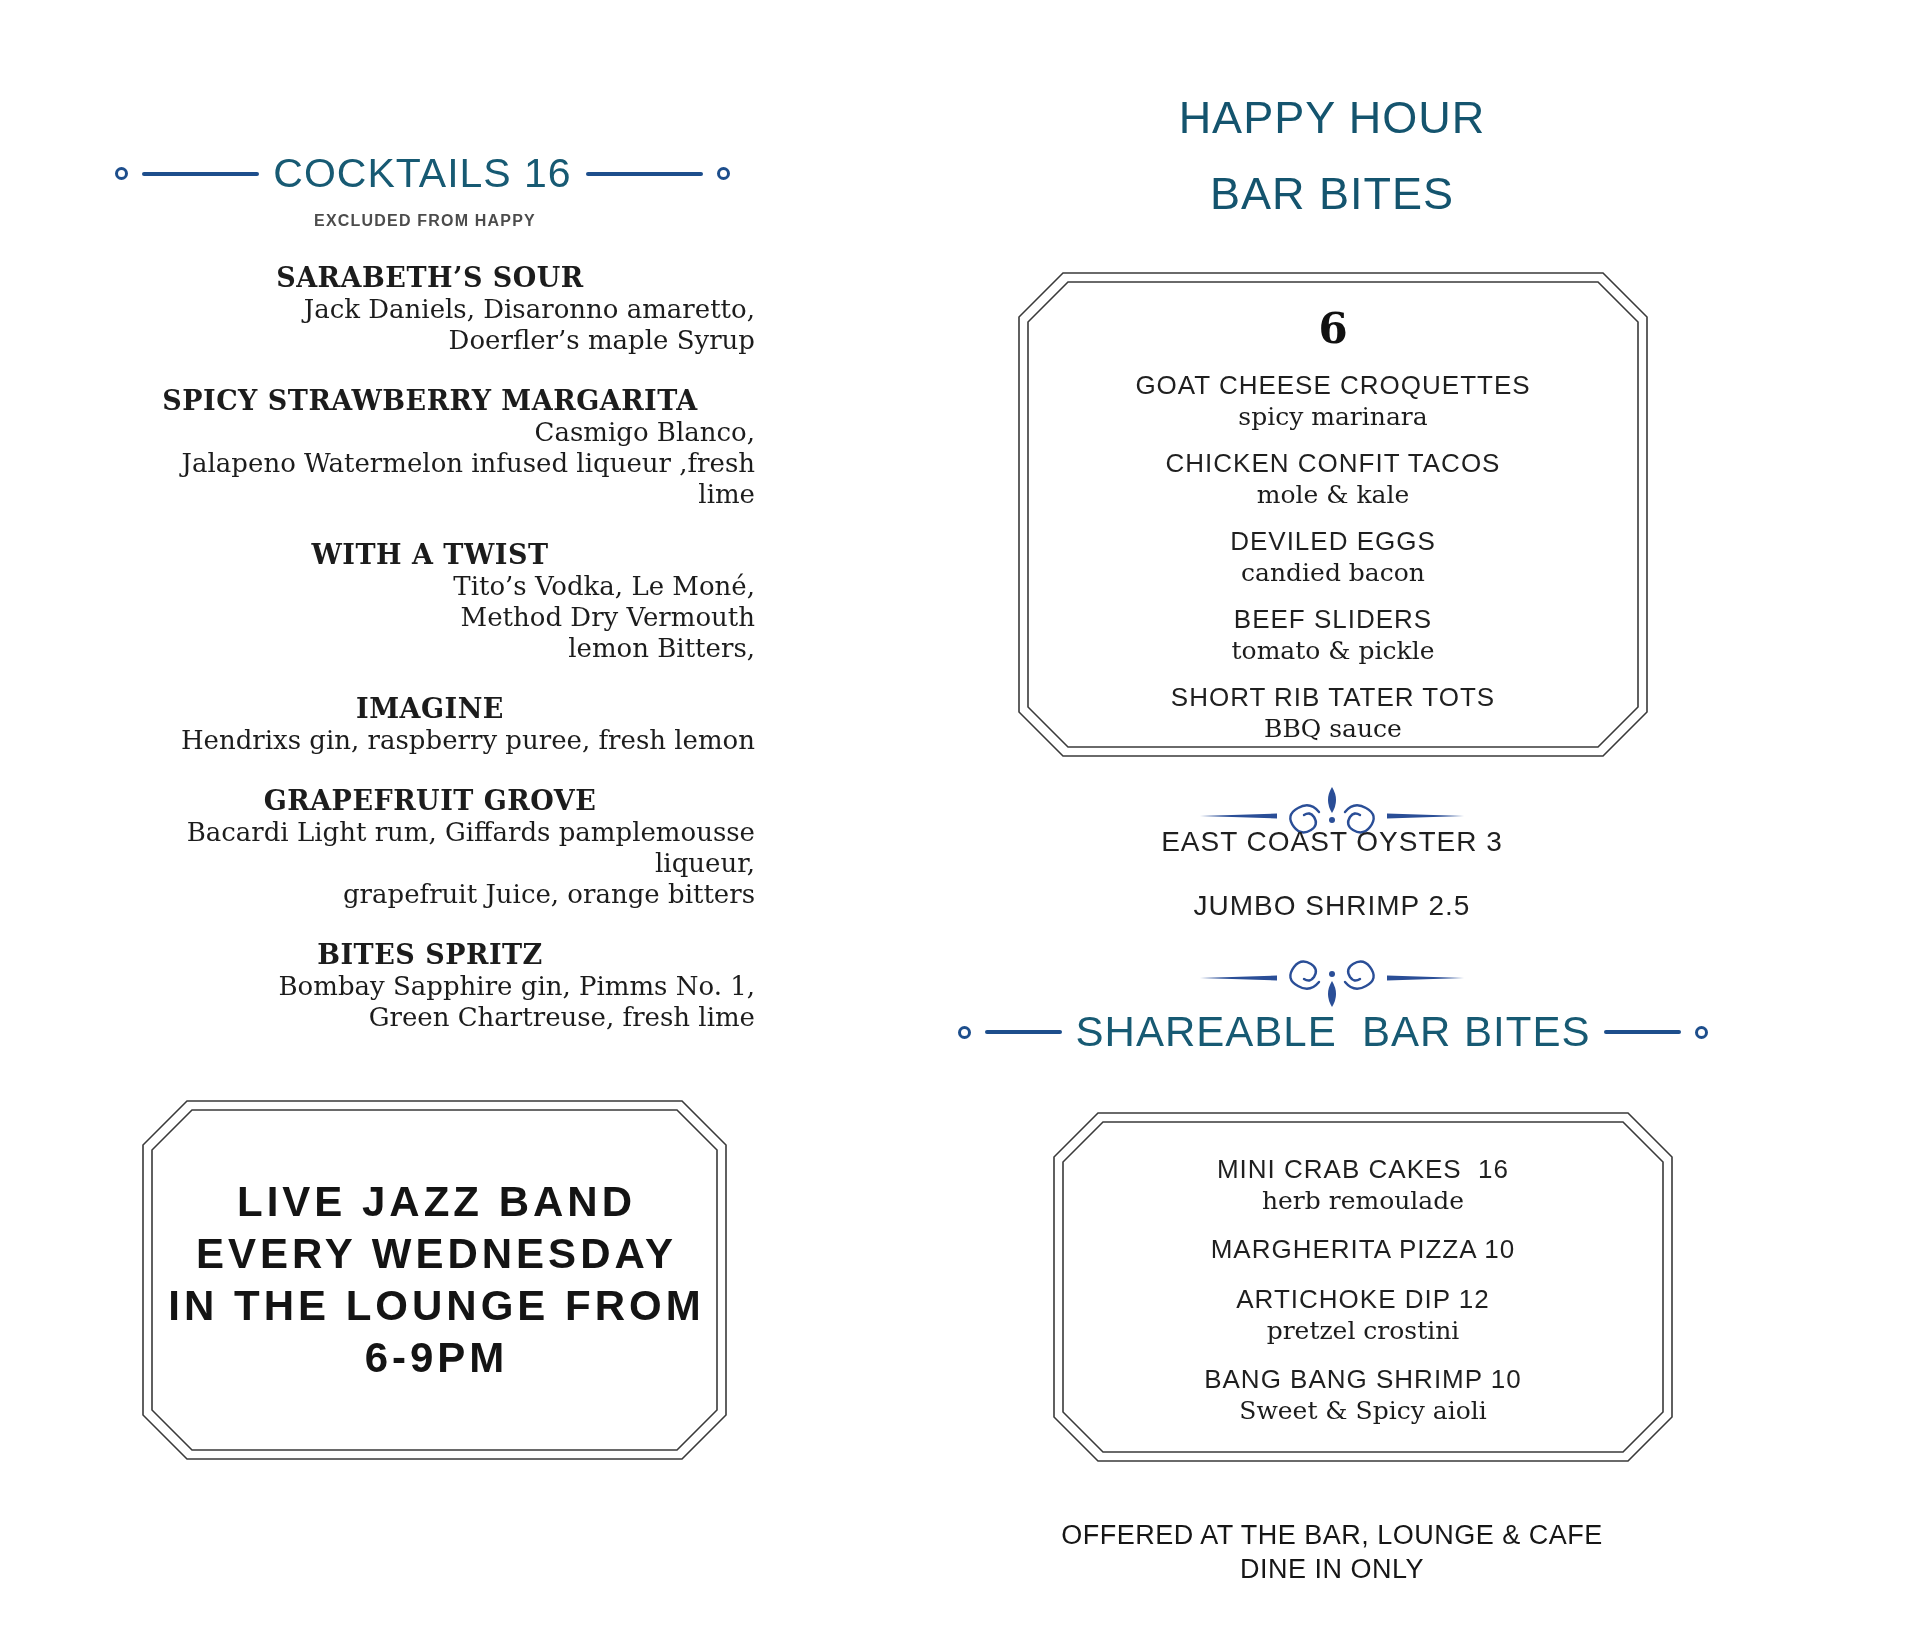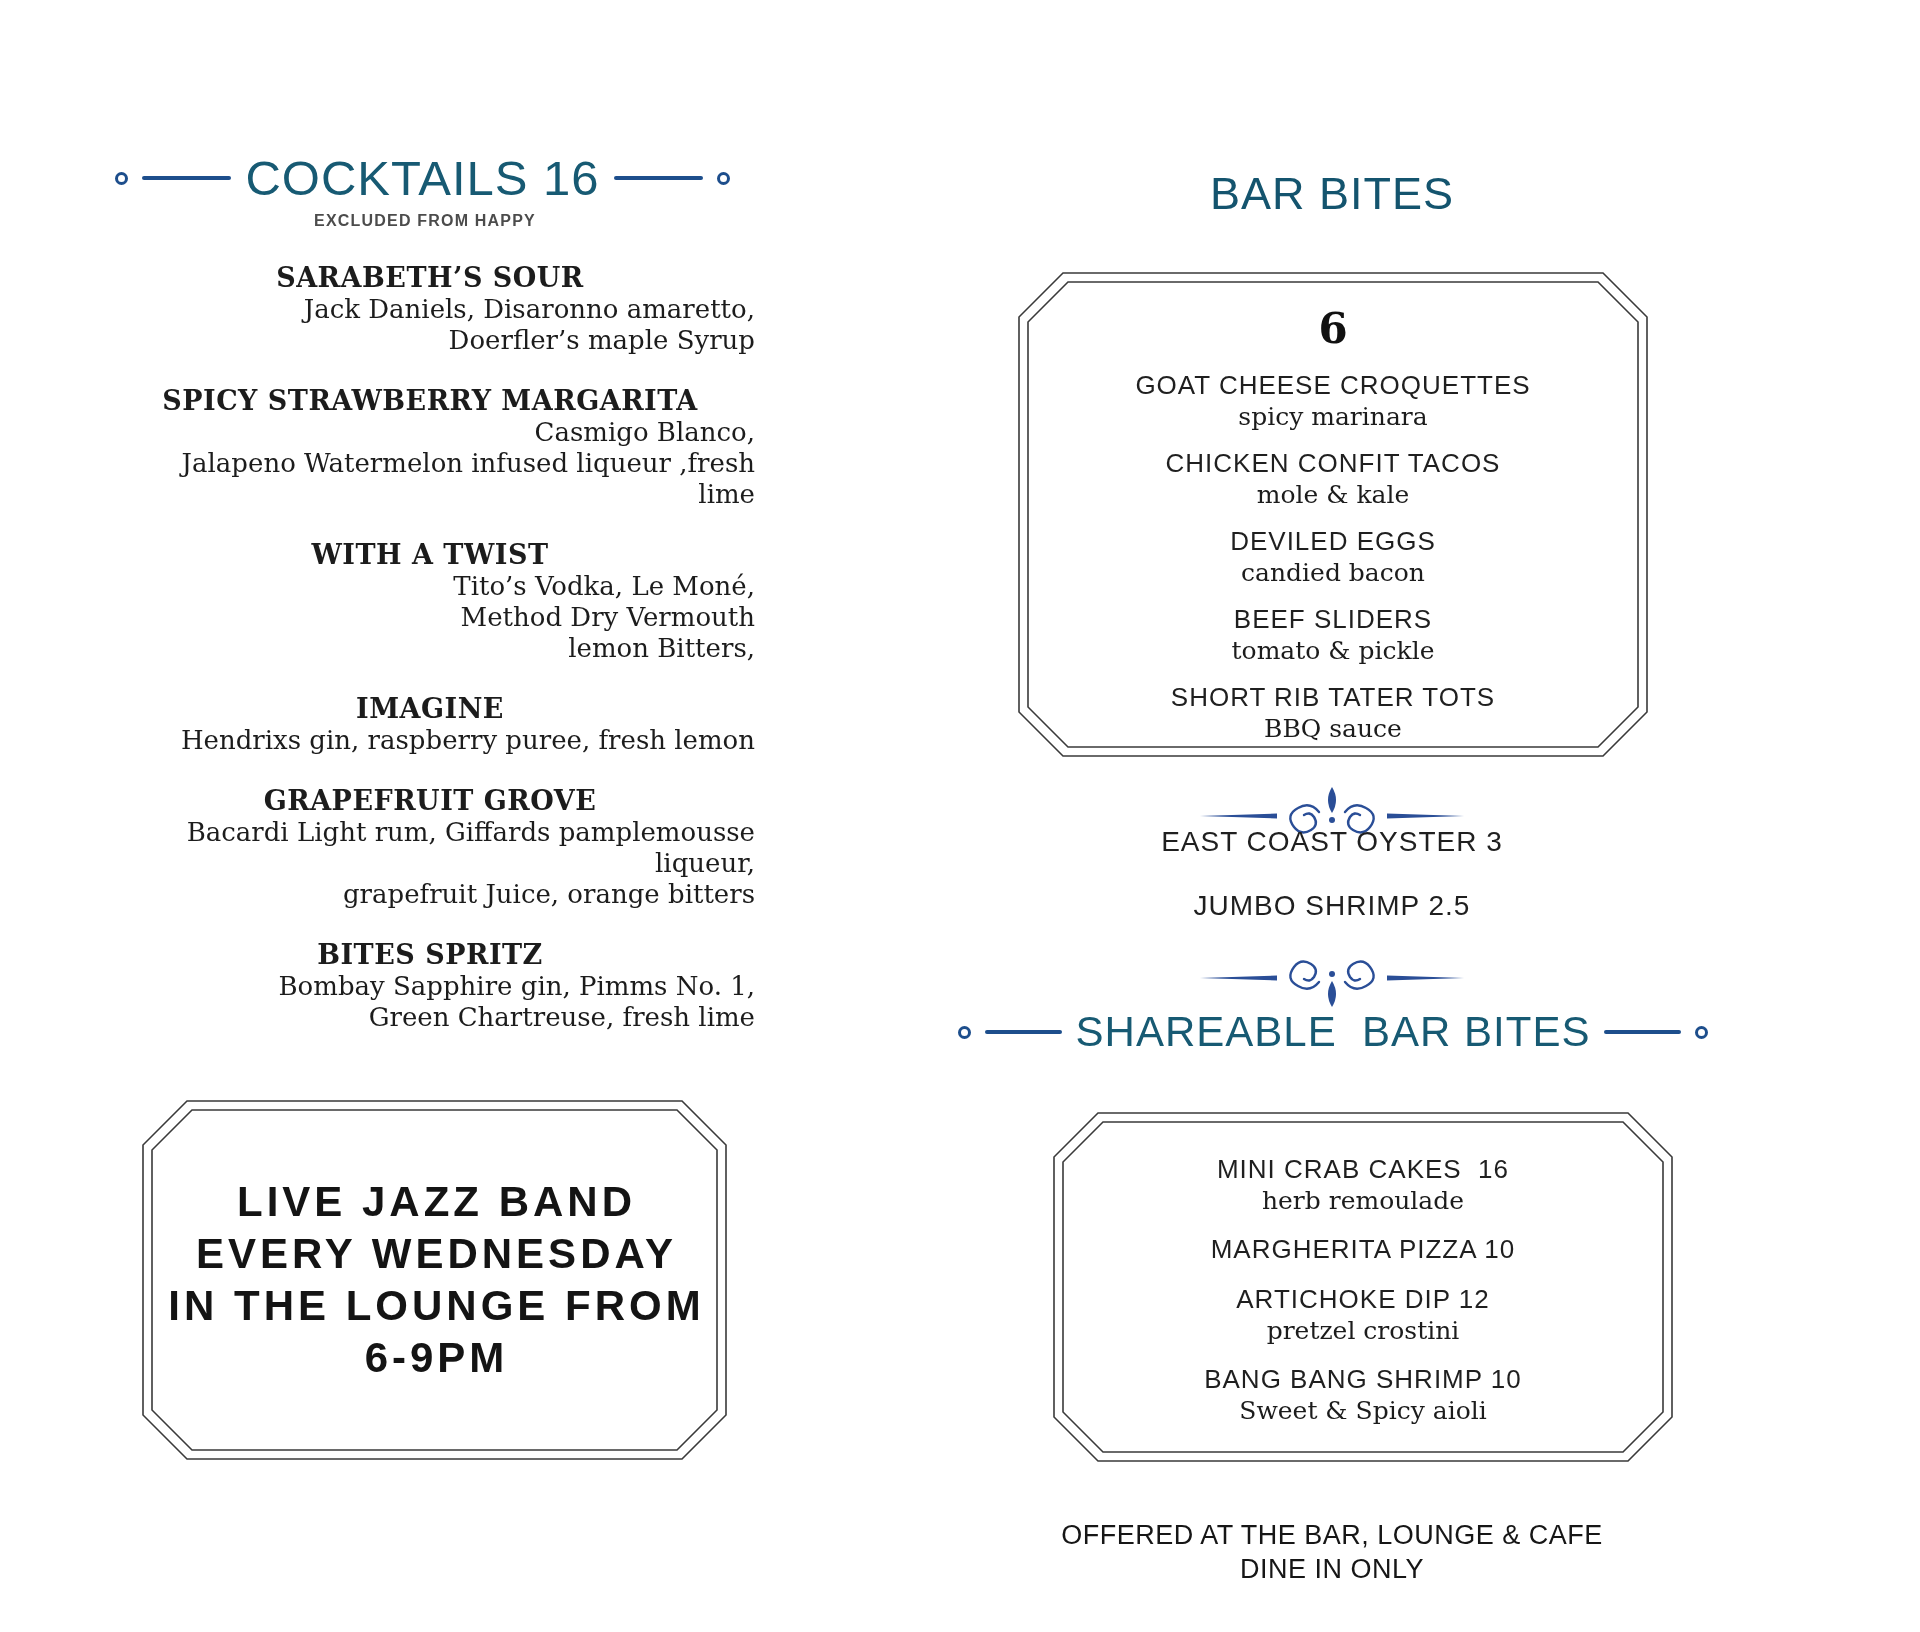--- a/index.html
+++ b/index.html
@@ -8,21 +8,21 @@
     position:relative; width:1920px; height:1632px; background:#ffffff;
     font-family:"Liberation Sans", sans-serif; overflow:hidden;
   }
   
   .rule-header { position:absolute; display:flex; align-items:center; gap:14px; }
   .hr-circle { width:13px; height:13px; border:3px solid #1d4e8c; border-radius:50%; flex:0 0 auto; background:#fff; }
   .hr-line { height:4px; background:#1d4e8c; flex:1 1 auto; border-radius:2px; }
   .teal-title { color:#175a73; white-space:pre; }
   
   .cocktails-header { left:115px; top:150px; width:615px; }
-  .cocktails-header .teal-title { font-size:49px; letter-spacing:1px; font-weight:400; }
+  .cocktails-header .teal-title { font-size:41px; letter-spacing:1px; font-weight:400; }
   .excluded { position:absolute; left:120px; top:212px; width:610px; text-align:center;
     font-size:16px; letter-spacing:1.2px; color:#4c4c4c; font-weight:700; }
   .cocktail-list { position:absolute; left:105px; top:262px; width:650px; text-align:center;
     font-family:"DejaVu Serif", serif; color:#1c1c1c; }
   .cocktail { margin-bottom:29px; }
   .c-name { font-weight:700; font-size:27px; line-height:32px; letter-spacing:.5px; }
   .c-line { font-size:26px; line-height:31px;text-align:right; }
   
   .frame-box { position:absolute; }
   .frame-box svg.frame { position:absolute; left:0; top:0; }
@@ -116,20 +116,21 @@
       <polygon class="frame-stroke" points="50,10 535,10 575,50 575,310 535,350 50,350 10,310 10,50"></polygon>
     </svg>
     <div class="frame-content">
       <div class="jazz-line">LIVE JAZZ BAND</div>
       <div class="jazz-line">EVERY WEDNESDAY</div>
       <div class="jazz-line">IN THE LOUNGE FROM</div>
       <div class="jazz-line">6-9PM</div>
     </div>
   </div>
 
+  <div class="hh-title hh-title1 teal-title">HAPPY HOUR</div>
   <div class="hh-title hh-title2 teal-title">BAR BITES</div>
 
   <div class="frame-box happy-box">
     <svg class="frame" width="630" height="485" viewBox="0 0 630 485">
       <polygon class="frame-stroke" points="45,1 585,1 629,45 629,440 585,484 45,484 1,440 1,45"></polygon>
       <polygon class="frame-stroke" points="50,10 580,10 620,50 620,435 580,475 50,475 10,435 10,50"></polygon>
     </svg>
     <div class="frame-content">
       <div class="price-6">6</div>
       <div class="bite">

